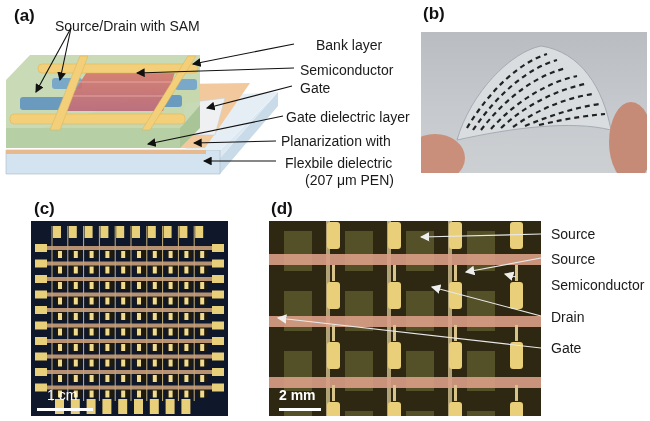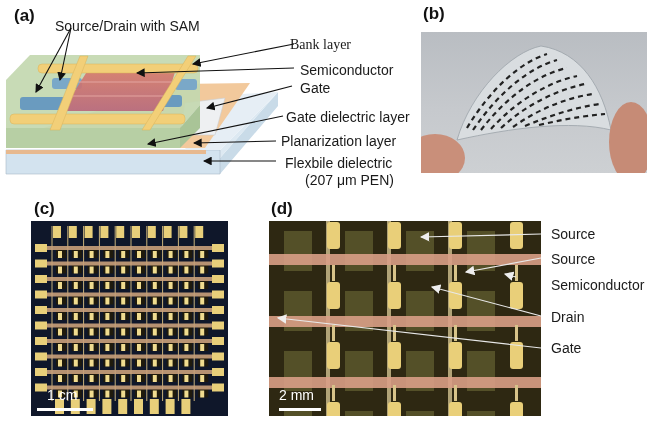--- a/index.html
+++ b/index.html
@@ -17,25 +17,25 @@
 </style>
 </head>
 <body>
 
 <div class="panel-label" style="left:14px;top:6px;">(a)</div>
 <div class="panel-label" style="left:423px;top:4px;">(b)</div>
 <div class="panel-label" style="left:34px;top:199px;">(c)</div>
 <div class="panel-label" style="left:271px;top:199px;">(d)</div>
 
 <div class="lbl" style="left:55px;top:18px;">Source/Drain with SAM</div>
-<div class="lbl" style="left:290px;top:37px;font-family:Liberation Serif, serif;">Bank layer</div>
+<div class="lbl" style="left:316px;top:37px;">Bank layer</div>
 <div class="lbl" style="left:300px;top:62px;">Semiconductor</div>
 <div class="lbl" style="left:300px;top:80px;">Gate</div>
 <div class="lbl" style="left:286px;top:109px;">Gate dielectric layer</div>
-<div class="lbl" style="left:281px;top:133px;">Planarization layer</div>
+<div class="lbl" style="left:281px;top:133px;">Planarization with</div>
 <div class="lbl" style="left:285px;top:155px;">Flexbile dielectric</div>
 <div class="lbl" style="left:305px;top:172px;">(207 μm PEN)</div>
 
 <svg width="300" height="200" style="left:0;top:0;" viewBox="0 0 300 200">
   <defs>
     <marker id="ah" markerWidth="8" markerHeight="8" refX="7" refY="4" orient="auto">
       <path d="M0,0 L8,4 L0,8 z" fill="#111"></path>
     </marker>
     <linearGradient id="semi" x1="0" y1="0" x2="0" y2="1">
       <stop offset="0" stop-color="#d8796a"></stop>
@@ -428,21 +428,21 @@
       <rect x="185" y="164" width="3" height="16" fill="#d8c48a"></rect>
       <rect x="241" y="1" width="13" height="27" rx="3" fill="#e9cf79"></rect>
       <rect x="246" y="-16" width="3" height="16" fill="#d8c48a"></rect>
       <rect x="241" y="61" width="13" height="27" rx="3" fill="#e9cf79"></rect>
       <rect x="246" y="44" width="3" height="16" fill="#d8c48a"></rect>
       <rect x="241" y="121" width="13" height="27" rx="3" fill="#e9cf79"></rect>
       <rect x="246" y="104" width="3" height="16" fill="#d8c48a"></rect>
       <rect x="241" y="181" width="13" height="27" rx="3" fill="#e9cf79"></rect>
       <rect x="246" y="164" width="3" height="16" fill="#d8c48a"></rect>
     </svg>
-  <div class="scale" style="left:10px;top:166px;">2 mm</div>
+  <div class="scale" style="left:10px;top:166px;font-weight:bold;">2 mm</div>
   <div class="scale-bar" style="left:10px;top:187px;width:42px;"></div>
 </div>
 
 <svg width="650" height="421" viewBox="0 0 650 421" style="left:0;top:0;pointer-events:none;">
   <defs>
     <marker id="wh" markerWidth="8" markerHeight="8" refX="7" refY="4" orient="auto">
       <path d="M0,0 L8,4 L0,8 z" fill="#eeeeee"></path>
     </marker>
   </defs>
   <g stroke="#e8e8e8" stroke-width="1.2" fill="none" marker-end="url(#wh)">

